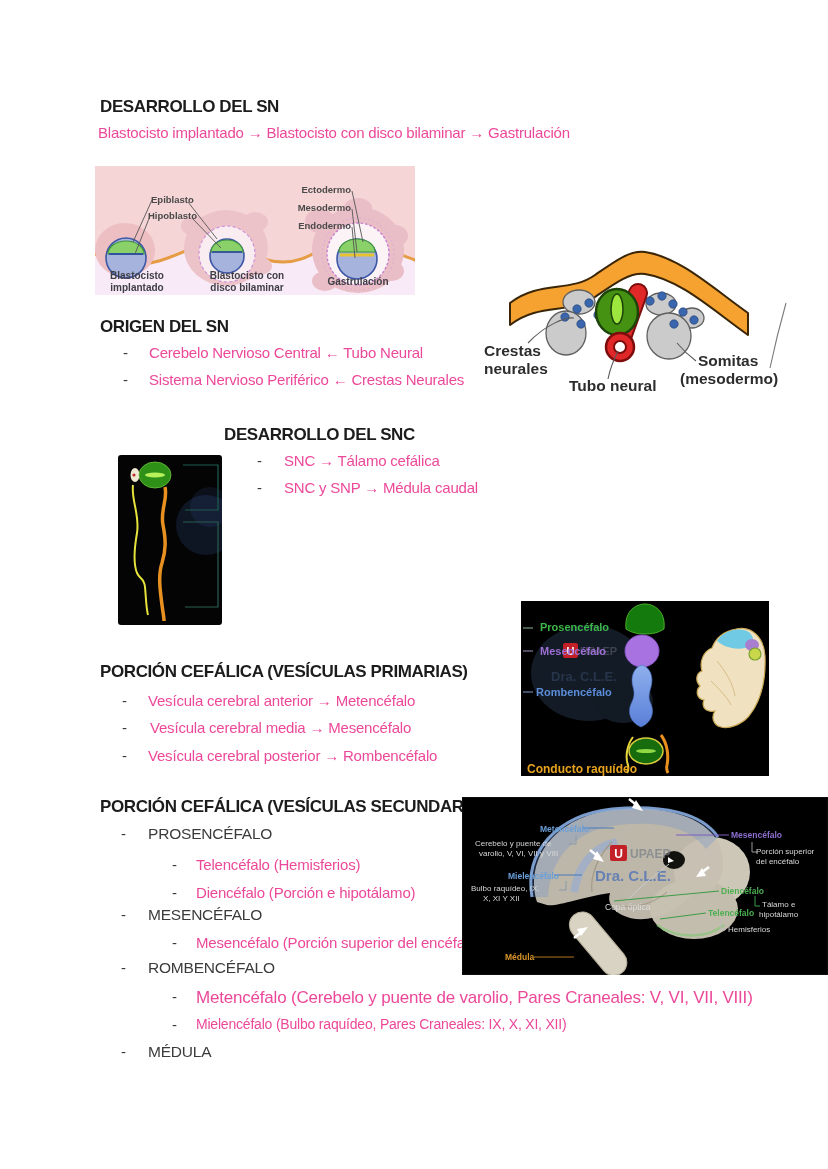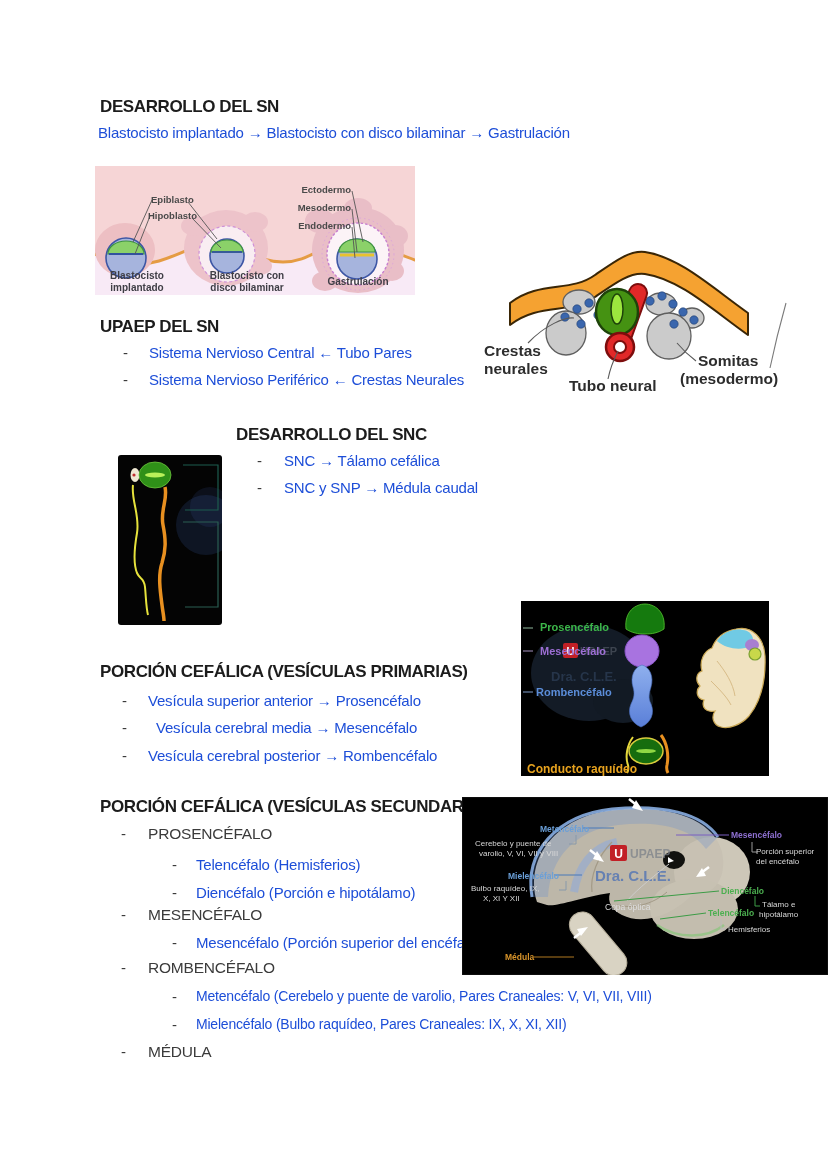--- a/index.html
+++ b/index.html
@@ -1,20 +1,20 @@
 <!DOCTYPE html>
 <html><head>
 <meta charset="utf-8">
 <style>
   html,body{margin:0;padding:0;background:#ffffff;}
   .sheet{position:relative;width:828px;height:1169px;background:#fff;overflow:hidden;
          font-family:"Liberation Sans","DejaVu Sans",sans-serif;text-align:center;}
   .abs{position:absolute;white-space:nowrap;}
   .hd{font-weight:700;font-size:17px;letter-spacing:-0.4px;color:#1c1c1c;}
-  .hw{font-size:15px;letter-spacing:-0.2px;color:#1d4ed8;}
+  .hw{font-size:15px;letter-spacing:-0.2px;color:#ec4899;}
   .hw-caps{font-size:15.5px;letter-spacing:-0.2px;color:#3b3b3b;}
   .dash{font-size:15px;color:#3b3b3b;}
   .dash::before{content:"-";}
   svg text{font-family:"Liberation Sans","DejaVu Sans",sans-serif;}
 </style>
 </head>
 <body>
 
 <div class="sheet">
 
@@ -66,24 +66,24 @@
     <text x="256" y="45" text-anchor="end" font-size="9.5" font-weight="600" fill="#4a4a4a">Mesodermo</text>
     <text x="256" y="63" text-anchor="end" font-size="9.5" font-weight="600" fill="#4a4a4a">Endodermo</text>
 
     <text x="42" y="113" text-anchor="middle" font-size="10" font-weight="bold" fill="#3f3e46">Blastocisto</text>
     <text x="42" y="125" text-anchor="middle" font-size="10" font-weight="bold" fill="#3f3e46">implantado</text>
     <text x="152" y="113" text-anchor="middle" font-size="10" font-weight="bold" fill="#3f3e46">Blastocisto con</text>
     <text x="152" y="125" text-anchor="middle" font-size="10" font-weight="bold" fill="#3f3e46">disco bilaminar</text>
     <text x="263" y="119" text-anchor="middle" font-size="10" font-weight="bold" fill="#3f3e46">Gastrulación</text>
   </svg>
 
-  <div class="abs hd" style="left:100px;top:317px">UPAEP DEL SN</div>
+  <div class="abs hd" style="left:100px;top:317px">ORIGEN DEL SN</div>
   <div>
     <span class="abs dash" style="left:123px;top:344px"></span>
-    <span class="abs hw" style="left:149px;top:344px">Sistema Nervioso Central ← Tubo Pares</span>
+    <span class="abs hw" style="left:149px;top:344px">Cerebelo Nervioso Central ← Tubo Neural</span>
   </div>
   <div>
     <span class="abs dash" style="left:123px;top:371px"></span>
     <span class="abs hw" style="left:149px;top:371px">Sistema Nervioso Periférico ← Crestas Neurales</span>
   </div>
 
   <svg class="abs" style="left:480px;top:225px" width="348" height="182" viewBox="0 0 348 182">
 
     <path d="M30,78 C60,55 90,68 115,50 C135,36 150,25 165,27 C200,32 235,65 268,88 L268,110 C235,87 200,54 165,49 C150,47 135,58 115,72 C90,90 60,77 30,100 Z" fill="#f5a231" stroke="#3a2606" stroke-width="2" stroke-linejoin="round"></path>
 
@@ -119,21 +119,21 @@
     <path d="M216,136 C208,130 202,124 197,118" stroke="#5a5a5a" stroke-width="1.1" fill="none"></path>
     <path d="M306,78 C299,103 294,124 290,143" stroke="#7a7a7a" stroke-width="1.1" fill="none"></path>
 
     <text x="4" y="131" font-size="15.5" font-weight="600" fill="#2d2d2d">Crestas</text>
     <text x="4" y="149" font-size="15.5" font-weight="600" fill="#2d2d2d">neurales</text>
     <text x="89" y="166" font-size="15.5" font-weight="600" fill="#2d2d2d">Tubo neural</text>
     <text x="218" y="141" font-size="15.5" font-weight="600" fill="#2d2d2d">Somitas</text>
     <text x="200" y="159" font-size="15.5" font-weight="600" fill="#2d2d2d">(mesodermo)</text>
   </svg>
 
-  <div class="abs hd" style="left:236px;top:425px">DESARROLLO DEL SNC</div>
+  <div class="abs hd" style="left:224px;top:425px">DESARROLLO DEL SNC</div>
   <div>
     <span class="abs dash" style="left:257px;top:452px"></span>
     <span class="abs hw" style="left:284px;top:452px">SNC → Tálamo cefálica</span>
   </div>
   <div>
     <span class="abs dash" style="left:257px;top:479px"></span>
     <span class="abs hw" style="left:284px;top:479px">SNC y SNP → Médula caudal</span>
   </div>
 
   <svg class="abs" style="left:118px;top:455px" width="104" height="170" viewBox="0 0 104 170">
@@ -146,25 +146,25 @@
     <circle cx="16" cy="20" r="1.6" fill="#c03030"></circle>
     <ellipse cx="37" cy="20" rx="16" ry="13" fill="#2f9018" stroke="#6cc43e" stroke-width="0.8"></ellipse>
     <ellipse cx="37" cy="20" rx="10" ry="2.5" fill="#b8f05a"></ellipse>
     <path d="M15,30 C13,45 22,60 19,78 C16,95 15,108 19,118 C22,125 26,122 27,132 C28,142 28,152 30,160" fill="none" stroke="#e6e23c" stroke-width="2"></path>
     <path d="M47,32 C50,45 42,55 45,70 C48,85 48,95 44,108 C40,120 42,135 44,150 C45,158 46,162 46,166" fill="none" stroke="#e89020" stroke-width="3.5"></path>
   </svg>
 
   <div class="abs hd" style="left:100px;top:662px">PORCIÓN CEFÁLICA (VESÍCULAS PRIMARIAS)</div>
   <div>
     <span class="abs dash" style="left:122px;top:692px"></span>
-    <span class="abs hw" style="left:148px;top:692px">Vesícula superior anterior → Prosencéfalo</span>
+    <span class="abs hw" style="left:148px;top:692px">Vesícula cerebral anterior → Metencéfalo</span>
   </div>
   <div>
     <span class="abs dash" style="left:122px;top:719px"></span>
-    <span class="abs hw" style="left:156px;top:719px">Vesícula cerebral media → Mesencéfalo</span>
+    <span class="abs hw" style="left:150px;top:719px">Vesícula cerebral media → Mesencéfalo</span>
   </div>
   <div>
     <span class="abs dash" style="left:122px;top:747px"></span>
     <span class="abs hw" style="left:148px;top:747px">Vesícula cerebral posterior → Rombencéfalo</span>
   </div>
 
   <svg class="abs" style="left:521px;top:601px" width="248" height="175" viewBox="0 0 248 175">
     <defs>
       <linearGradient id="g4b" x1="0" y1="0" x2="0" y2="1">
         <stop offset="0" stop-color="#8fb0ee"></stop>
@@ -225,21 +225,21 @@
   <div>
     <span class="abs dash" style="left:172px;top:934px"></span>
     <span class="abs hw" style="left:196px;top:934px">Mesencéfalo (Porción superior del encéfalo)</span>
   </div>
   <div>
     <span class="abs dash" style="left:121px;top:959px"></span>
     <span class="abs hw-caps" style="left:148px;top:959px">ROMBENCÉFALO</span>
   </div>
   <div>
     <span class="abs dash" style="left:172px;top:988px"></span>
-    <span class="abs hw" style="left:196px;top:988px;font-size:14px">Metencéfalo (Cerebelo y puente de varolio, Pares Craneales: V, VI, VII, VIII)</span>
+    <span class="abs hw" style="left:196px;top:988px;font-size:17px">Metencéfalo (Cerebelo y puente de varolio, Pares Craneales: V, VI, VII, VIII)</span>
   </div>
   <div>
     <span class="abs dash" style="left:172px;top:1016px"></span>
     <span class="abs hw" style="left:196px;top:1016px;font-size:14px">Mielencéfalo (Bulbo raquídeo, Pares Craneales: IX, X, XI, XII)</span>
   </div>
   <div>
     <span class="abs dash" style="left:121px;top:1043px"></span>
     <span class="abs hw-caps" style="left:148px;top:1043px">MÉDULA</span>
   </div>
 

